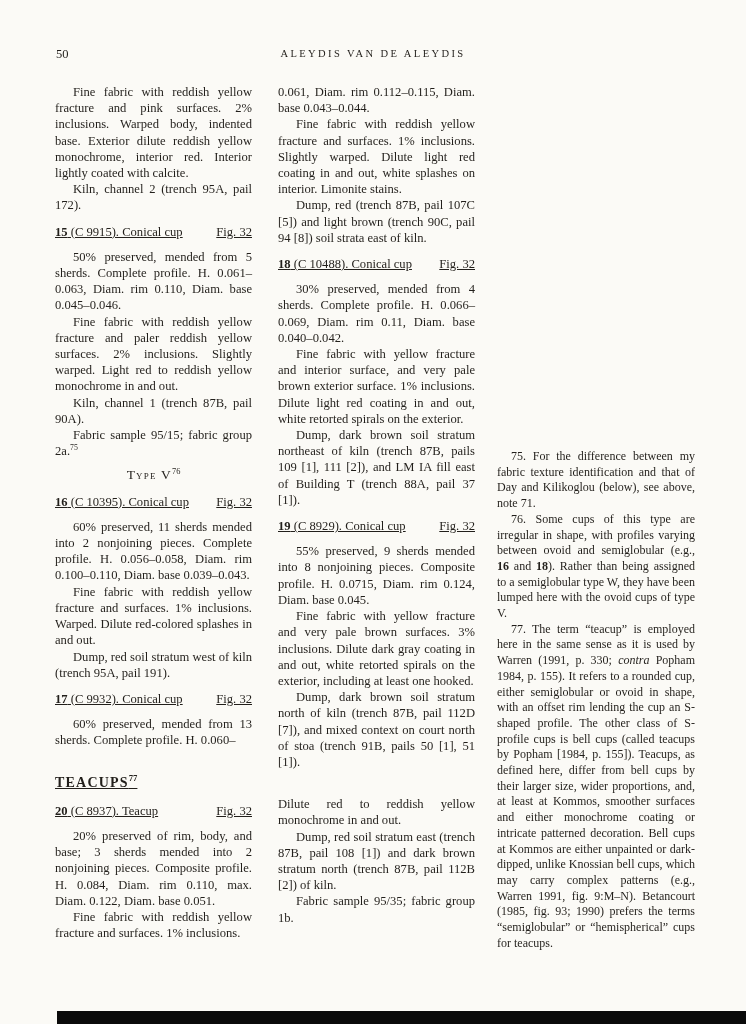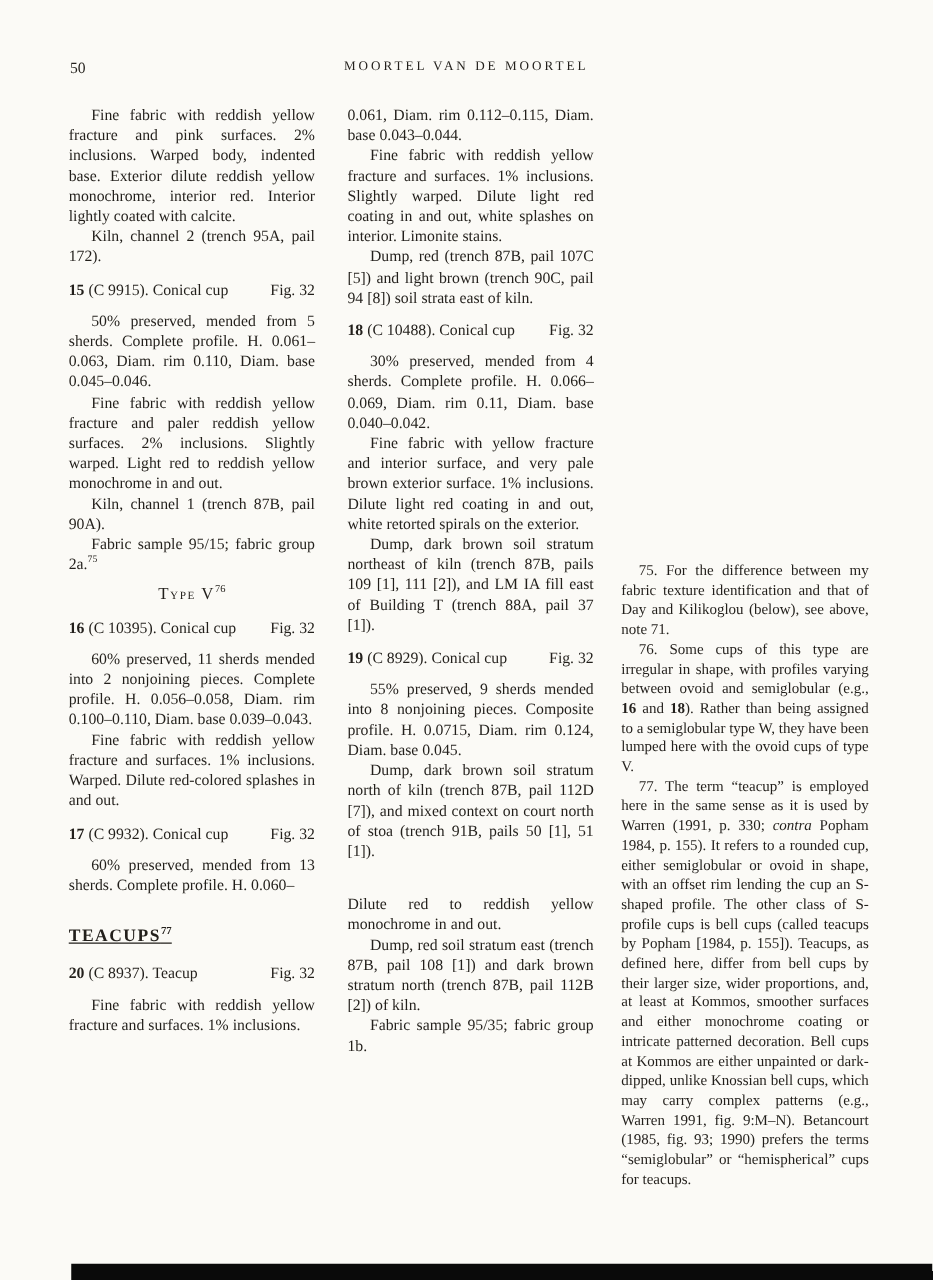--- a/index.html
+++ b/index.html
@@ -21,21 +21,21 @@
   .col { position: absolute; text-align: justify; }
   .col1 { left: 55px;  top: 84px;  width: 197px; font-size: 12.6px; line-height: 16.2px; }
   .col2 { left: 278px; top: 84px;  width: 197px; font-size: 12.6px; line-height: 16.2px; }
   .col3 { left: 497px; top: 449px; width: 198px; font-size: 12px; line-height: 15.7px; }
   p { margin: 0; }
   .p  { text-indent: 18px; }
   .pc { text-indent: 0; }
   .fn { text-indent: 14px; }
   .entry {
     display: flex; justify-content: space-between;
-    margin: 10px 0 9px; white-space: nowrap; text-align: center;
+    margin: 10px 0 9px; white-space: nowrap; text-align: center; text-decoration: underline;
   }
   .enum { font-weight: bold; }
   .h-small {
     margin: 8px 0 2px; font-variant: small-caps;
     letter-spacing: 1.2px; font-size: 13.5px; text-align: center;
   }
   .h-major {
     margin: 26px 0 12px; font-weight: bold;
     font-size: 14px; letter-spacing: 1.2px; text-align: left; text-decoration: underline;
   }
@@ -45,21 +45,21 @@
     position: absolute; left: 57px; top: 1011px;
     width: 689px; height: 13px; background: #0a0a0a;
   }
 </style>
 </head>
 <body>
 
 <div class="page">
 
   <div class="pagenum">50</div>
-  <div class="runhead">MOORTEL VAN DE MOORTEL</div>
+  <div class="runhead">ALEYDIS VAN DE ALEYDIS</div>
 
   <div class="col col1">
     <p class="p">Fine fabric with reddish yellow fracture and pink surfaces. 2% inclusions. Warped body, indented base. Exterior dilute reddish yellow monochrome, interior red. Interior lightly coated with calcite.</p>
     <p class="p">Kiln, channel 2 (trench 95A, pail 172).</p>
 
     <div class="entry">
       <span><b class="enum">15</b><span> (C 9915). Conical cup</span></span>
       <span>Fig. 32</span>
     </div>
 
@@ -70,35 +70,37 @@
 
     <div class="h-small"><span>Type V</span><sup>76</sup></div>
 
     <div class="entry">
       <span><b class="enum">16</b><span> (C 10395). Conical cup</span></span>
       <span>Fig. 32</span>
     </div>
 
     <p class="p">60% preserved, 11 sherds mended into 2 nonjoining pieces. Complete profile. H. 0.056–0.058, Diam. rim 0.100–0.110, Diam. base 0.039–0.043.</p>
     <p class="p">Fine fabric with reddish yellow fracture and surfaces. 1% inclusions. Warped. Dilute red-colored splashes in and out.</p>
+    <p class="p">Dump, red soil stratum west of kiln (trench 95A, pail 191).</p>
 
     <div class="entry">
       <span><b class="enum">17</b><span> (C 9932). Conical cup</span></span>
       <span>Fig. 32</span>
     </div>
 
     <p class="p">60% preserved, mended from 13 sherds. Complete profile. H. 0.060–</p>
 
     <div class="h-major"><span>TEACUPS</span><sup>77</sup></div>
 
     <div class="entry">
       <span><b class="enum">20</b><span> (C 8937). Teacup</span></span>
       <span>Fig. 32</span>
     </div>
 
+    <p class="p">20% preserved of rim, body, and base; 3 sherds mended into 2 nonjoining pieces. Composite profile. H. 0.084, Diam. rim 0.110, max. Diam. 0.122, Diam. base 0.051.</p>
     <p class="p">Fine fabric with reddish yellow fracture and surfaces. 1% inclusions.</p>
   </div>
 
   <div class="col col2">
     <p class="pc">0.061, Diam. rim 0.112–0.115, Diam. base 0.043–0.044.</p>
     <p class="p">Fine fabric with reddish yellow fracture and surfaces. 1% inclusions. Slightly warped. Dilute light red coating in and out, white splashes on interior. Limonite stains.</p>
     <p class="p">Dump, red (trench 87B, pail 107C [5]) and light brown (trench 90C, pail 94 [8]) soil strata east of kiln.</p>
 
     <div class="entry">
       <span><b class="enum">18</b><span> (C 10488). Conical cup</span></span>
@@ -108,20 +110,21 @@
     <p class="p">30% preserved, mended from 4 sherds. Complete profile. H. 0.066–0.069, Diam. rim 0.11, Diam. base 0.040–0.042.</p>
     <p class="p">Fine fabric with yellow fracture and interior surface, and very pale brown exterior surface. 1% inclusions. Dilute light red coating in and out, white retorted spirals on the exterior.</p>
     <p class="p">Dump, dark brown soil stratum northeast of kiln (trench 87B, pails 109 [1], 111 [2]), and LM IA fill east of Building T (trench 88A, pail 37 [1]).</p>
 
     <div class="entry">
       <span><b class="enum">19</b><span> (C 8929). Conical cup</span></span>
       <span>Fig. 32</span>
     </div>
 
     <p class="p">55% preserved, 9 sherds mended into 8 nonjoining pieces. Composite profile. H. 0.0715, Diam. rim 0.124, Diam. base 0.045.</p>
+    <p class="p">Fine fabric with yellow fracture and very pale brown surfaces. 3% inclusions. Dilute dark gray coating in and out, white retorted spirals on the exterior, including at least one hooked.</p>
     <p class="p">Dump, dark brown soil stratum north of kiln (trench 87B, pail 112D [7]), and mixed context on court north of stoa (trench 91B, pails 50 [1], 51 [1]).</p>
 
     <div class="vspace"></div>
 
     <p class="pc">Dilute red to reddish yellow monochrome in and out.</p>
     <p class="p">Dump, red soil stratum east (trench 87B, pail 108 [1]) and dark brown stratum north (trench 87B, pail 112B [2]) of kiln.</p>
     <p class="p">Fabric sample 95/35; fabric group 1b.</p>
   </div>
 
   <div class="col col3">

